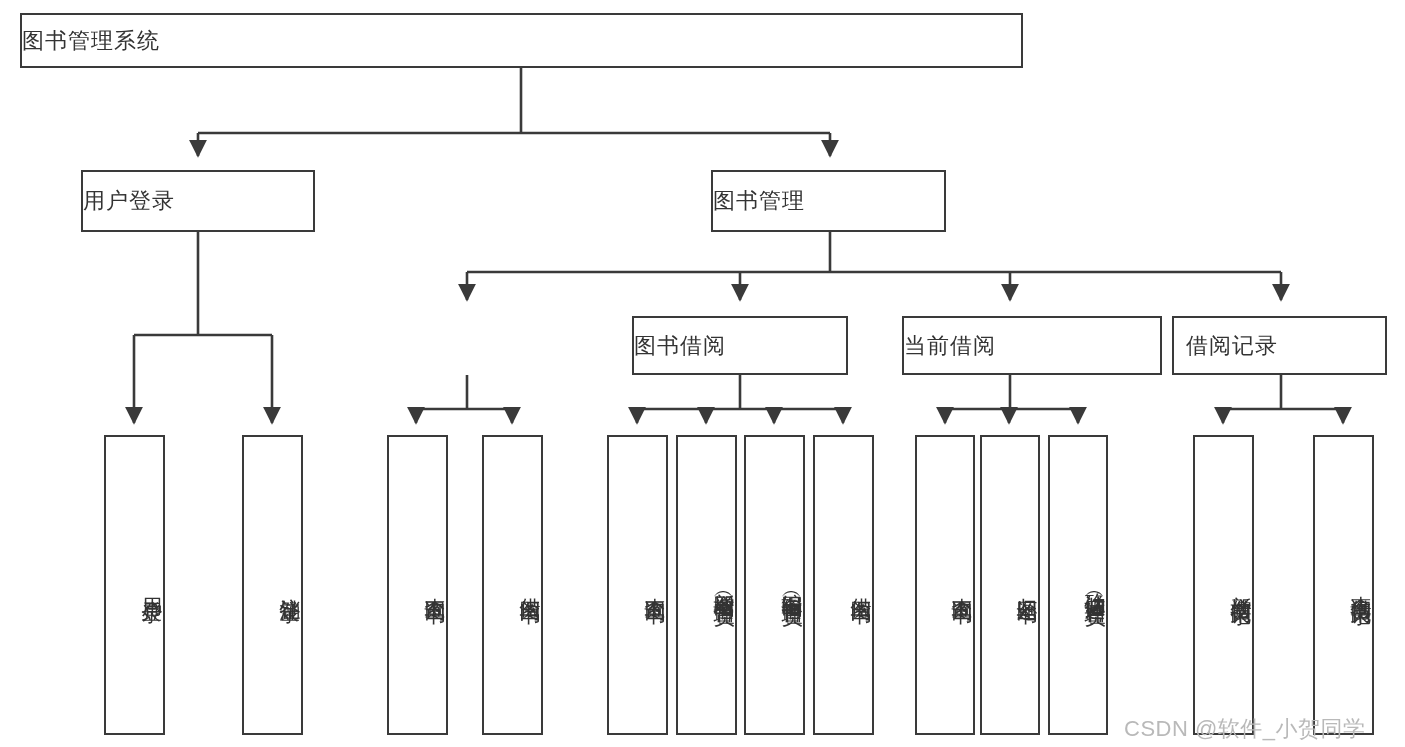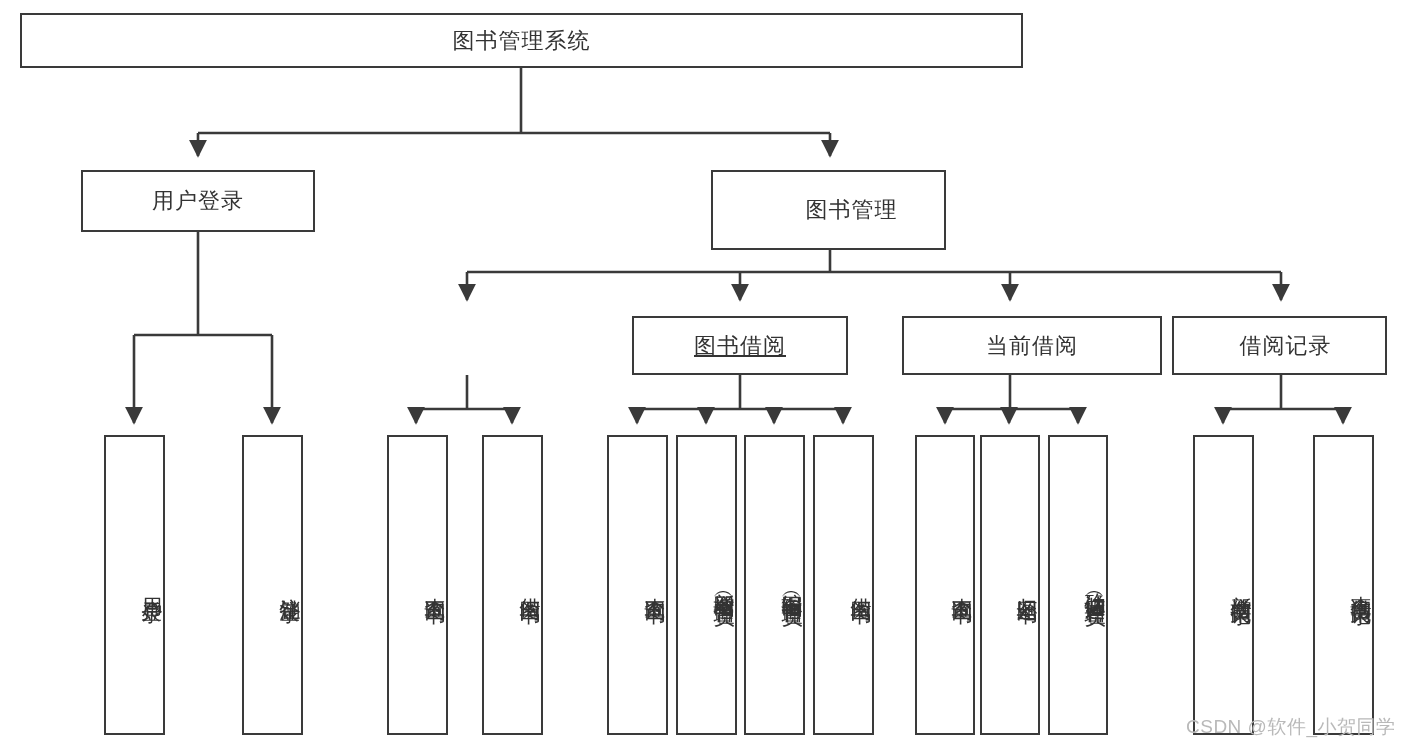--- a/index.html
+++ b/index.html
@@ -25,21 +25,21 @@
     height: 747px;
     pointer-events: none;
   }
   .node {
     position: absolute;
     box-sizing: border-box;
     border: 2px solid #3a3a3a;
     background: #ffffff;
     display: flex;
     align-items: center;
-    justify-content: center;
+    justify-content: flex-start;
     color: #333333;
   }
   .node.horiz {
     font-size: 22px;
     letter-spacing: 1px;
   }
   .node.vert {
     writing-mode: vertical-rl;
     text-orientation: upright;
     font-size: 21px;
@@ -49,23 +49,23 @@
     align-items: flex-start;
     justify-content: center;
   }
   .node.vert .vtext {
     writing-mode: vertical-rl;
     text-orientation: upright;
     white-space: nowrap;
   }
   .watermark {
     position: absolute;
-    left: 1186px;
+    left: 1124px;
     top: 714px;
-    font-size: 19px;
+    font-size: 22px;
     color: #b9b9b9;
     white-space: nowrap;
     letter-spacing: 0.5px;
   }
 </style>
 </head>
 <body>
 
 <div id="canvas">
 
@@ -119,25 +119,25 @@
     </g>
   </svg>
 
   <div class="node horiz" style="left:20px; top:13px; width:1003px; height:55px;">
     <span>图书管理系统</span>
   </div>
 
   <div class="node horiz" style="left:81px; top:170px; width:234px; height:62px;">
     <span>用户登录</span>
   </div>
-  <div class="node horiz" style="left:711px; top:170px; width:235px; height:80px;padding-left:46px;">
+  <div class="node horiz" style="left:711px; top:170px; width:235px; height:62px;">
     <span>图书管理</span>
   </div>
 
-  <div class="node horiz" style="left:632px; top:316px; width:216px; height:59px;text-decoration:underline;">
+  <div class="node horiz" style="left:632px; top:316px; width:216px; height:59px;">
     <span>图书借阅</span>
   </div>
   <div class="node horiz" style="left:902px; top:316px; width:260px; height:59px;">
     <span>当前借阅</span>
   </div>
   <div class="node horiz" style="left:1172px; top:316px; width:215px; height:59px;padding-left:12px;">
     <span>借阅记录</span>
   </div>
 
   <div class="node vert" style="left:104px; top:435px; width:61px; height:300px;">

